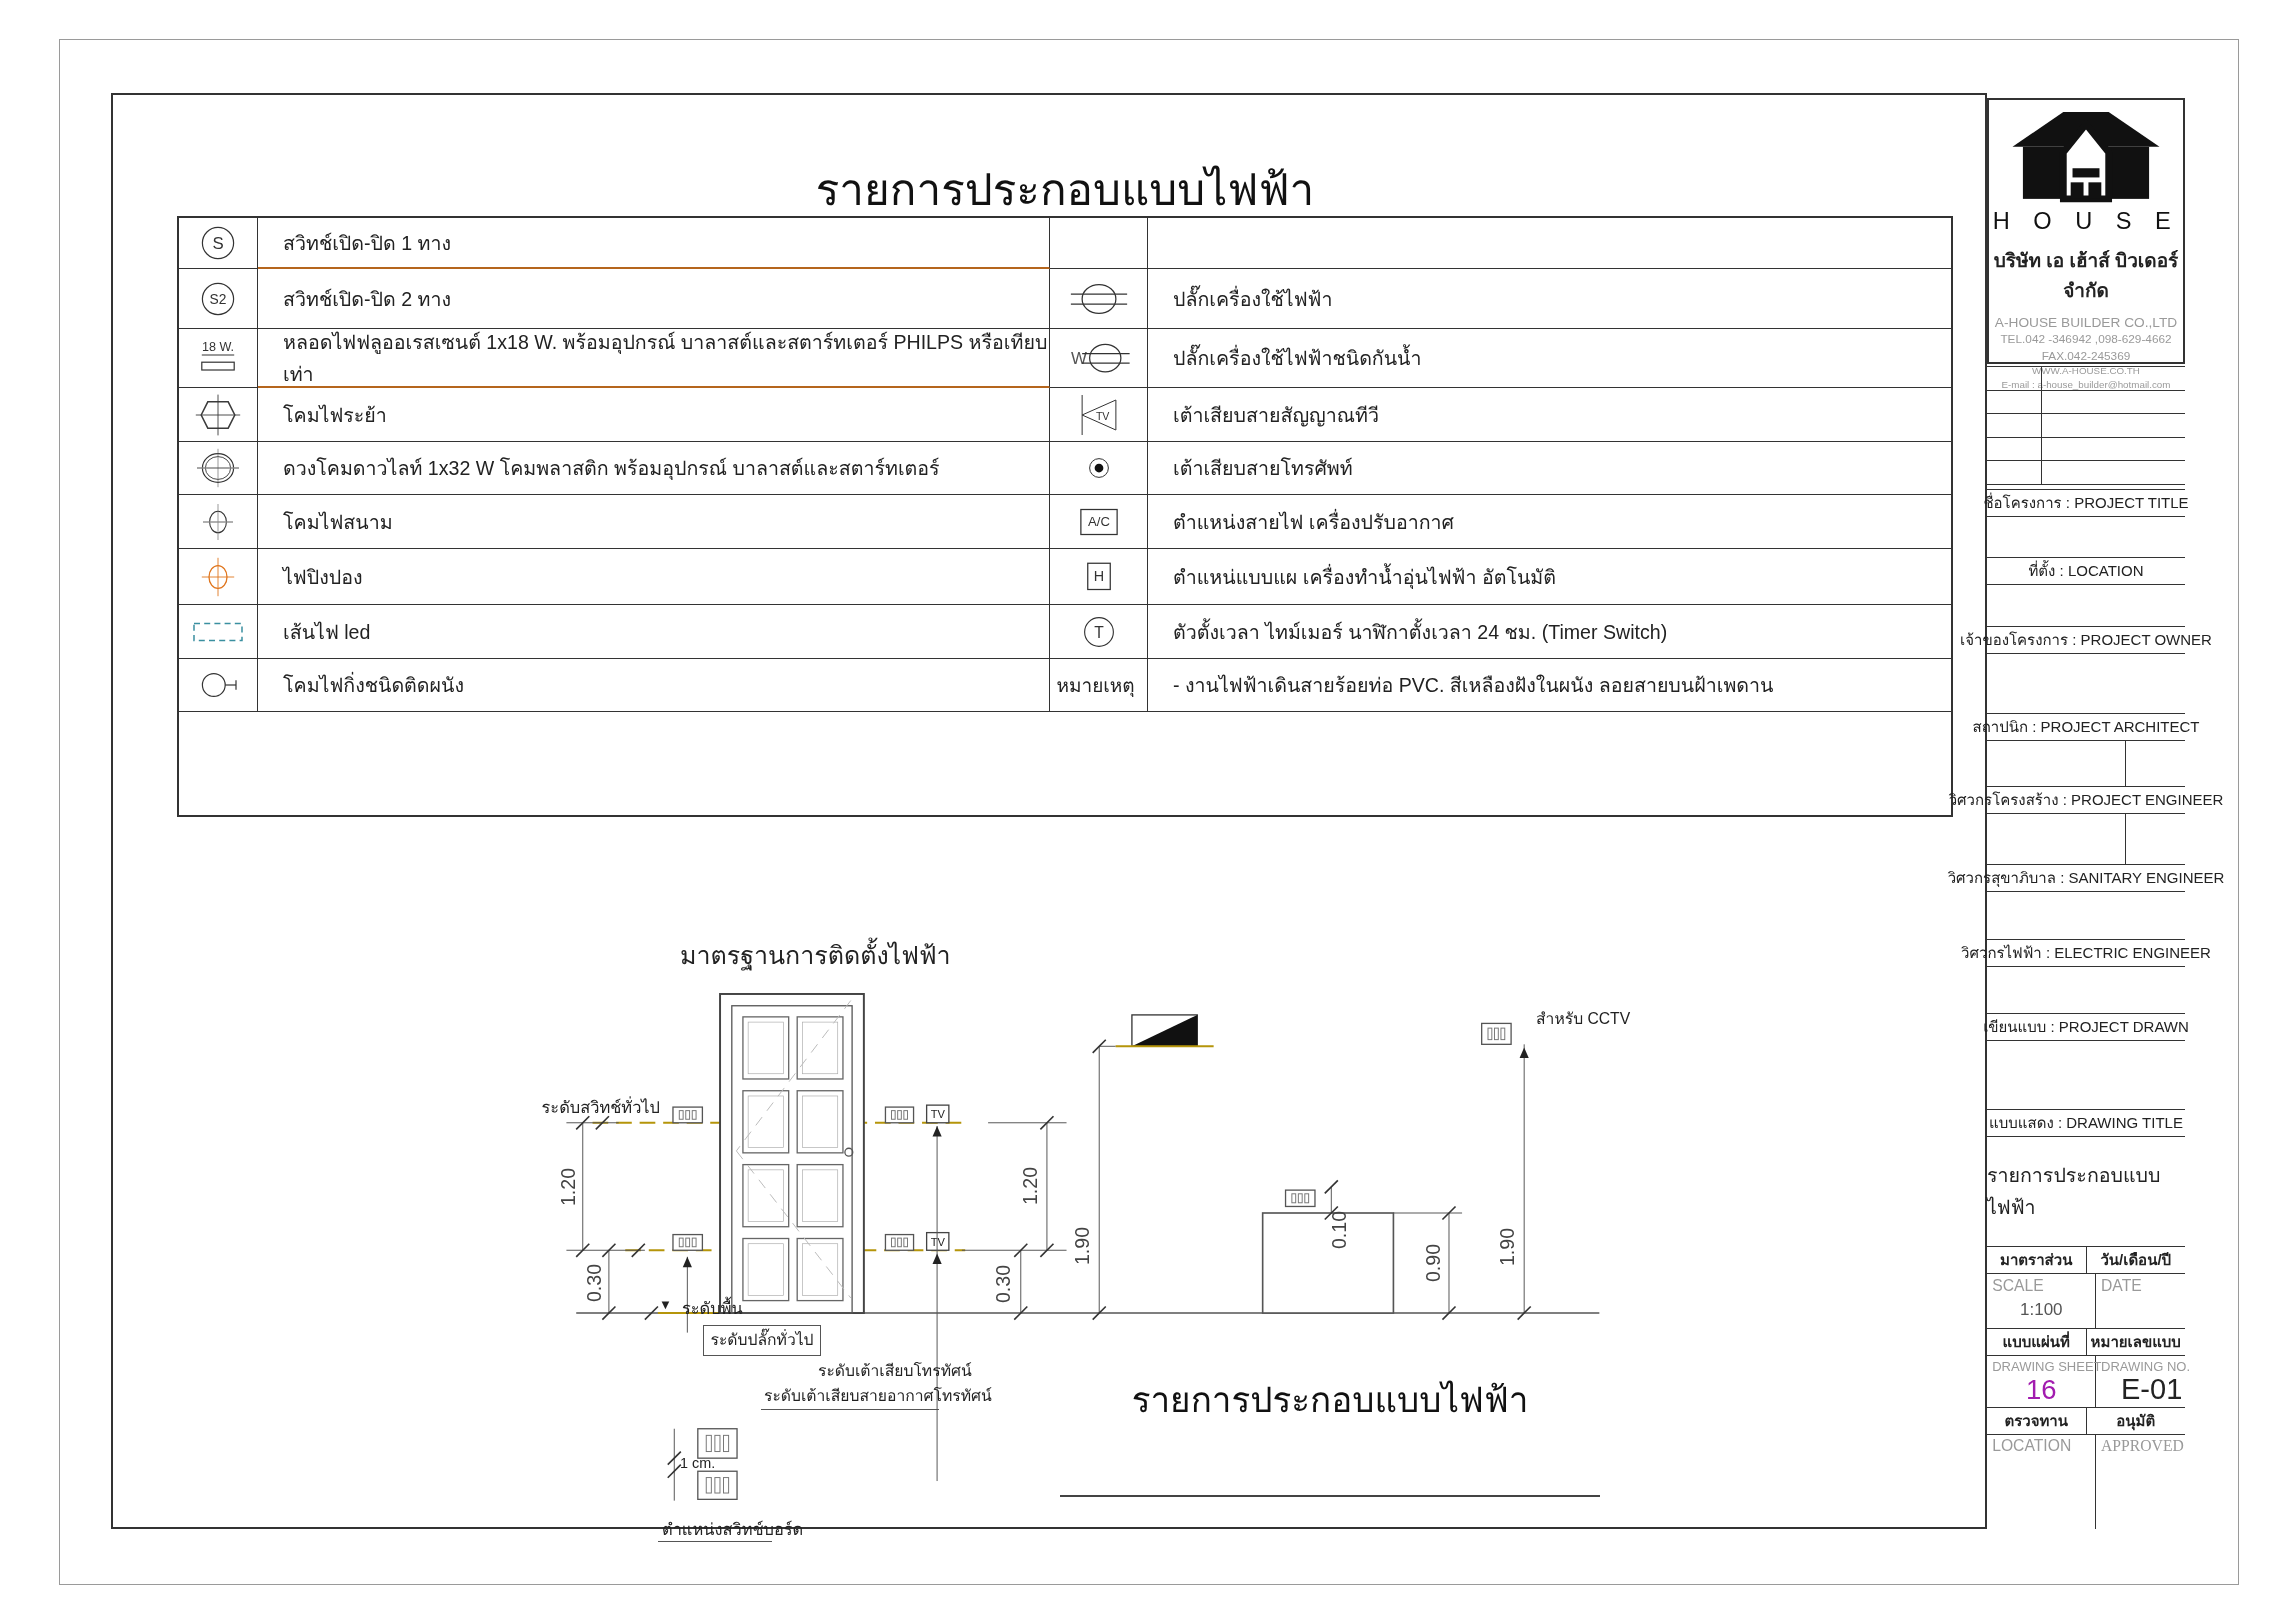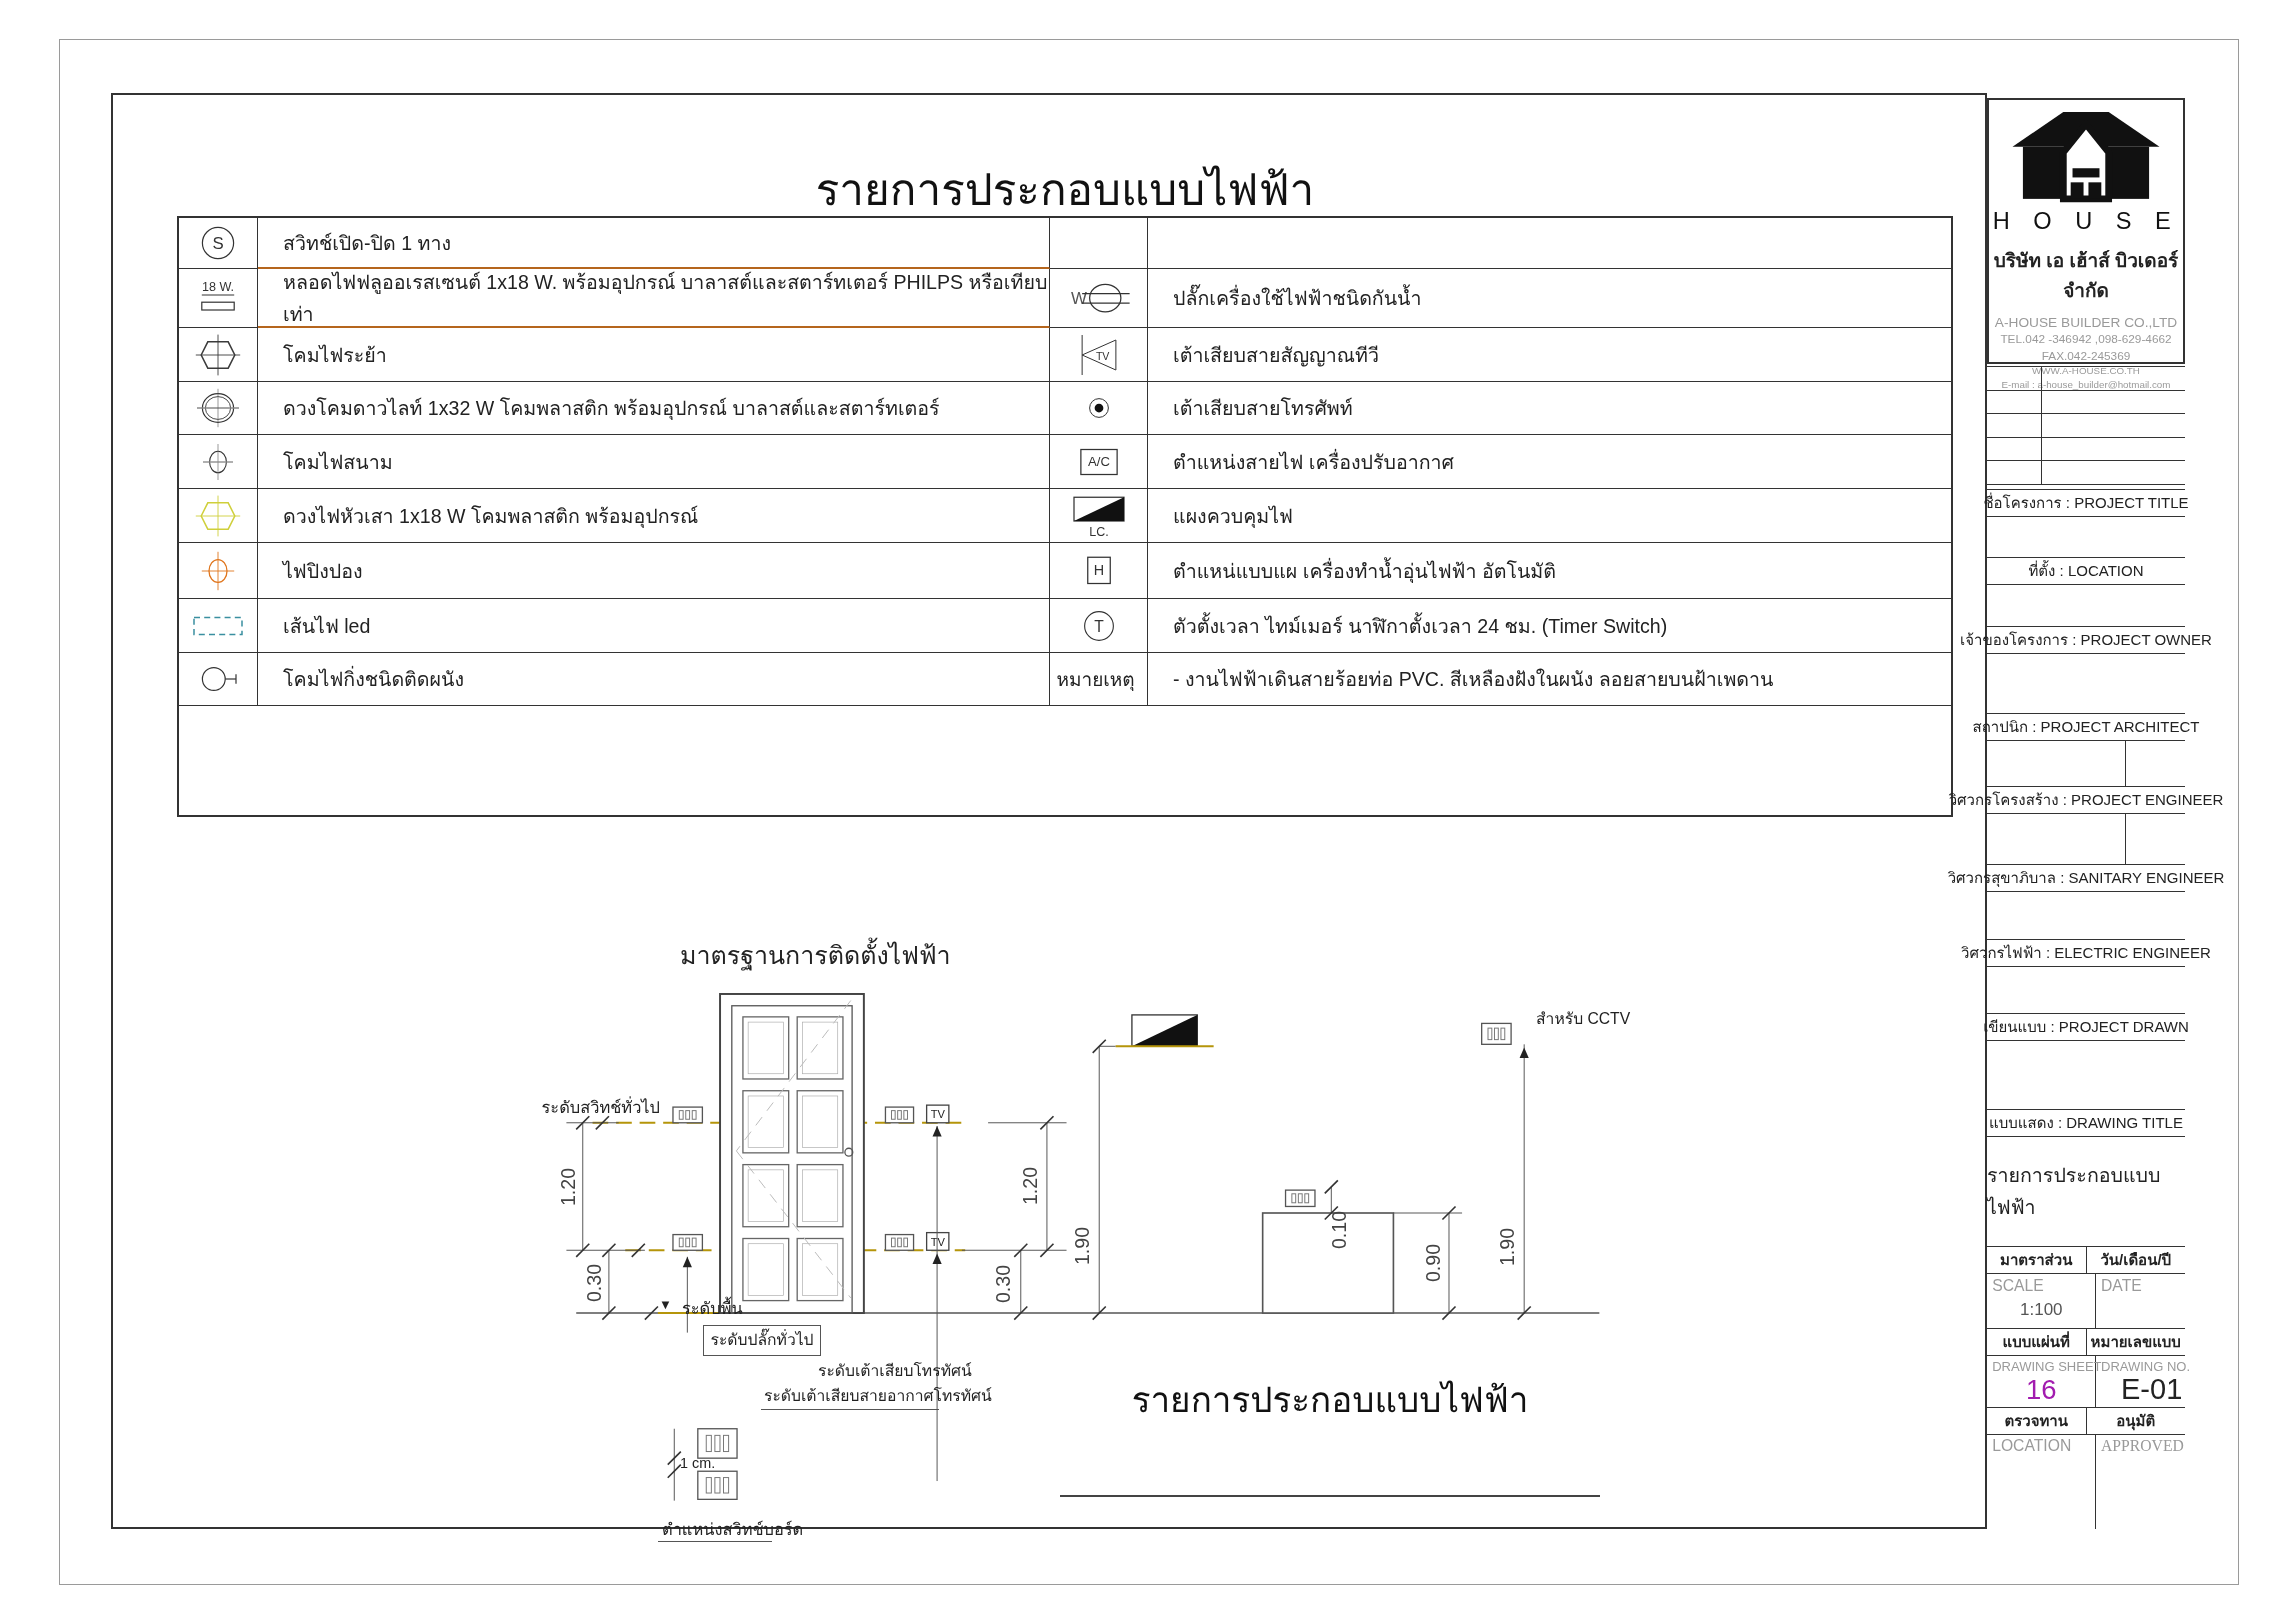--- a/index.html
+++ b/index.html
@@ -54,20 +54,37 @@
       <div class="lg-cell lg-sym" style="width: 79px;">
         <svg width="79" height="50" viewBox="0 0 130 80">
           <circle cx="65" cy="40" r="26" stroke="#333" stroke-width="2" fill="none"></circle>
           <text x="65" y="50" font-size="28" text-anchor="middle" fill="#333">S</text>
         </svg>
       </div>
       <div class="lg-cell lg-desc orange-b" style="width: 792px;">สวิทช์เปิด-ปิด  1 ทาง</div>
       <div class="lg-cell lg-sym" style="width: 98px;"></div>
       <div class="lg-cell lg-desc" style="flex: 1 1 0%;"></div>
     </div>
+    <div class="lg-row" style="height: 60px;">
+      <div class="lg-cell lg-sym" style="width: 79px;">
+        <svg width="79" height="50" viewBox="0 0 130 80">
+          <circle cx="65" cy="40" r="26" stroke="#333" stroke-width="2" fill="none"></circle>
+          <text x="65" y="48" font-size="23" text-anchor="middle" fill="#333">S2</text>
+        </svg>
+      </div>
+      <div class="lg-cell lg-desc" style="width: 792px;">สวิทช์เปิด-ปิด  2 ทาง</div>
+      <div class="lg-cell lg-sym" style="width: 98px;">
+        <svg width="92" height="50" viewBox="0 0 130 80">
+          <ellipse cx="65" cy="40" rx="27" ry="23" stroke="#333" stroke-width="2" fill="none"></ellipse>
+          <line x1="20" y1="32" x2="110" y2="32" stroke="#333" stroke-width="2"></line>
+          <line x1="20" y1="48" x2="110" y2="48" stroke="#333" stroke-width="2"></line>
+        </svg>
+      </div>
+      <div class="lg-cell lg-desc" style="flex: 1 1 0%;">ปลั๊กเครื่องใช้ไฟฟ้า</div>
+    </div>
     <div class="lg-row" style="height: 59px;">
       <div class="lg-cell lg-sym" style="width: 79px;">
         <svg width="79" height="50" viewBox="0 0 130 80">
           <text x="65" y="28" font-size="21" text-anchor="middle" fill="#333">18 W.</text>
           <line x1="38" y1="35" x2="92" y2="35" stroke="#333" stroke-width="2"></line>
           <rect x="38" y="47" width="54" height="13" stroke="#333" stroke-width="2" fill="none"></rect>
         </svg>
       </div>
       <div class="lg-cell lg-desc orange-b" style="width: 792px;">หลอดไฟฟลูออเรสเซนต์  1x18 W.  พร้อมอุปกรณ์  บาลาสต์และสตาร์ทเตอร์ PHILPS หรือเทียบเท่า</div>
       <div class="lg-cell lg-sym" style="width: 98px;">
@@ -125,38 +142,20 @@
         </svg>
       </div>
       <div class="lg-cell lg-desc" style="width: 792px;">โคมไฟสนาม</div>
       <div class="lg-cell lg-sym" style="width: 98px;">
         <svg width="92" height="50" viewBox="0 0 130 80">
           <rect x="36" y="20" width="58" height="40" stroke="#333" stroke-width="2" fill="none"></rect>
           <text x="65" y="47" font-size="21" text-anchor="middle" fill="#333">A/C</text>
         </svg>
       </div>
       <div class="lg-cell lg-desc" style="flex: 1 1 0%;">ตำแหน่งสายไฟ เครื่องปรับอากาศ</div>
-    </div>
-    <div class="lg-row" style="height: 54px;">
-      <div class="lg-cell lg-sym" style="width: 79px;">
-        <svg width="79" height="50" viewBox="0 0 130 80">
-          <polygon points="37,40 48,18 82,18 93,40 82,62 48,62" stroke="#cfcf3a" stroke-width="2.5" fill="none"></polygon>
-          <line x1="65" y1="6" x2="65" y2="74" stroke="#cfcf3a" stroke-width="1.5"></line>
-          <line x1="28" y1="40" x2="102" y2="40" stroke="#cfcf3a" stroke-width="1.5"></line>
-        </svg>
-      </div>
-      <div class="lg-cell lg-desc" style="width: 792px;">ดวงไฟหัวเสา 1x18 W โคมพลาสติก พร้อมอุปกรณ์</div>
-      <div class="lg-cell lg-sym" style="width: 98px;">
-        <svg width="92" height="50" viewBox="0 0 130 80">
-          <rect x="25" y="10" width="80" height="38" stroke="#333" stroke-width="2" fill="none"></rect>
-          <polygon points="25,48 105,48 105,10" fill="#111"></polygon>
-          <text x="65" y="72" font-size="20" text-anchor="middle" fill="#333">LC.</text>
-        </svg>
-      </div>
-      <div class="lg-cell lg-desc" style="flex: 1 1 0%;">แผงควบคุมไฟ</div>
     </div>
     <div class="lg-row" style="height: 56px;">
       <div class="lg-cell lg-sym" style="width: 79px;">
         <svg width="79" height="50" viewBox="0 0 130 80">
           <ellipse cx="65" cy="40" rx="15" ry="19" stroke="#e0761e" stroke-width="2.2" fill="none"></ellipse>
           <line x1="65" y1="8" x2="65" y2="72" stroke="#e0761e" stroke-width="1.5"></line>
           <line x1="38" y1="40" x2="92" y2="40" stroke="#e0761e" stroke-width="1.5"></line>
         </svg>
       </div>
       <div class="lg-cell lg-desc" style="width: 792px;">ไฟปิงปอง</div>

